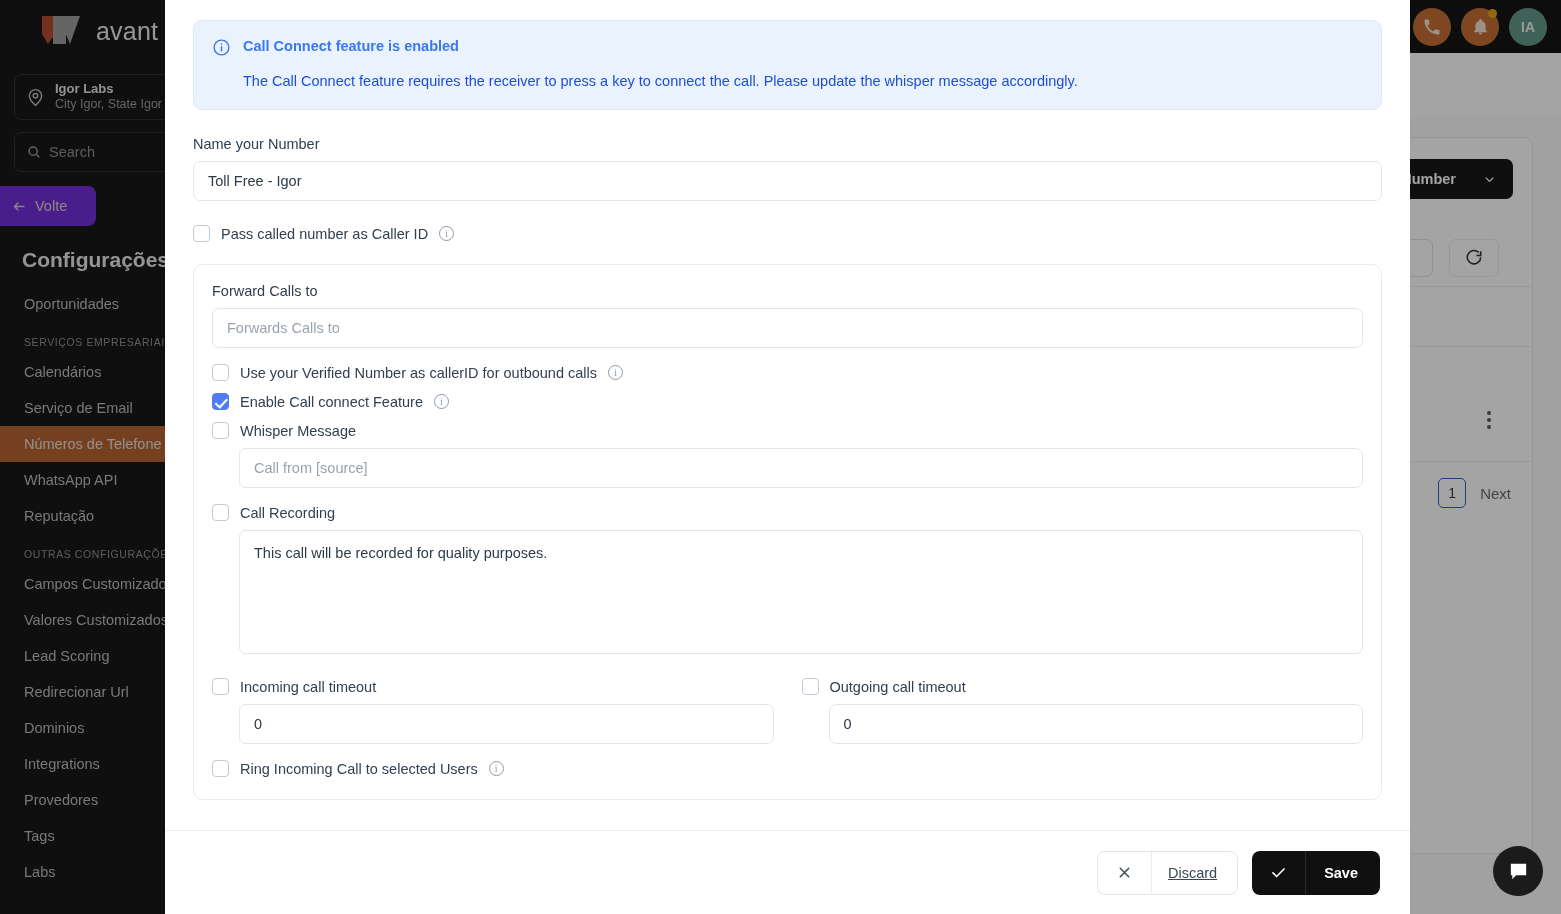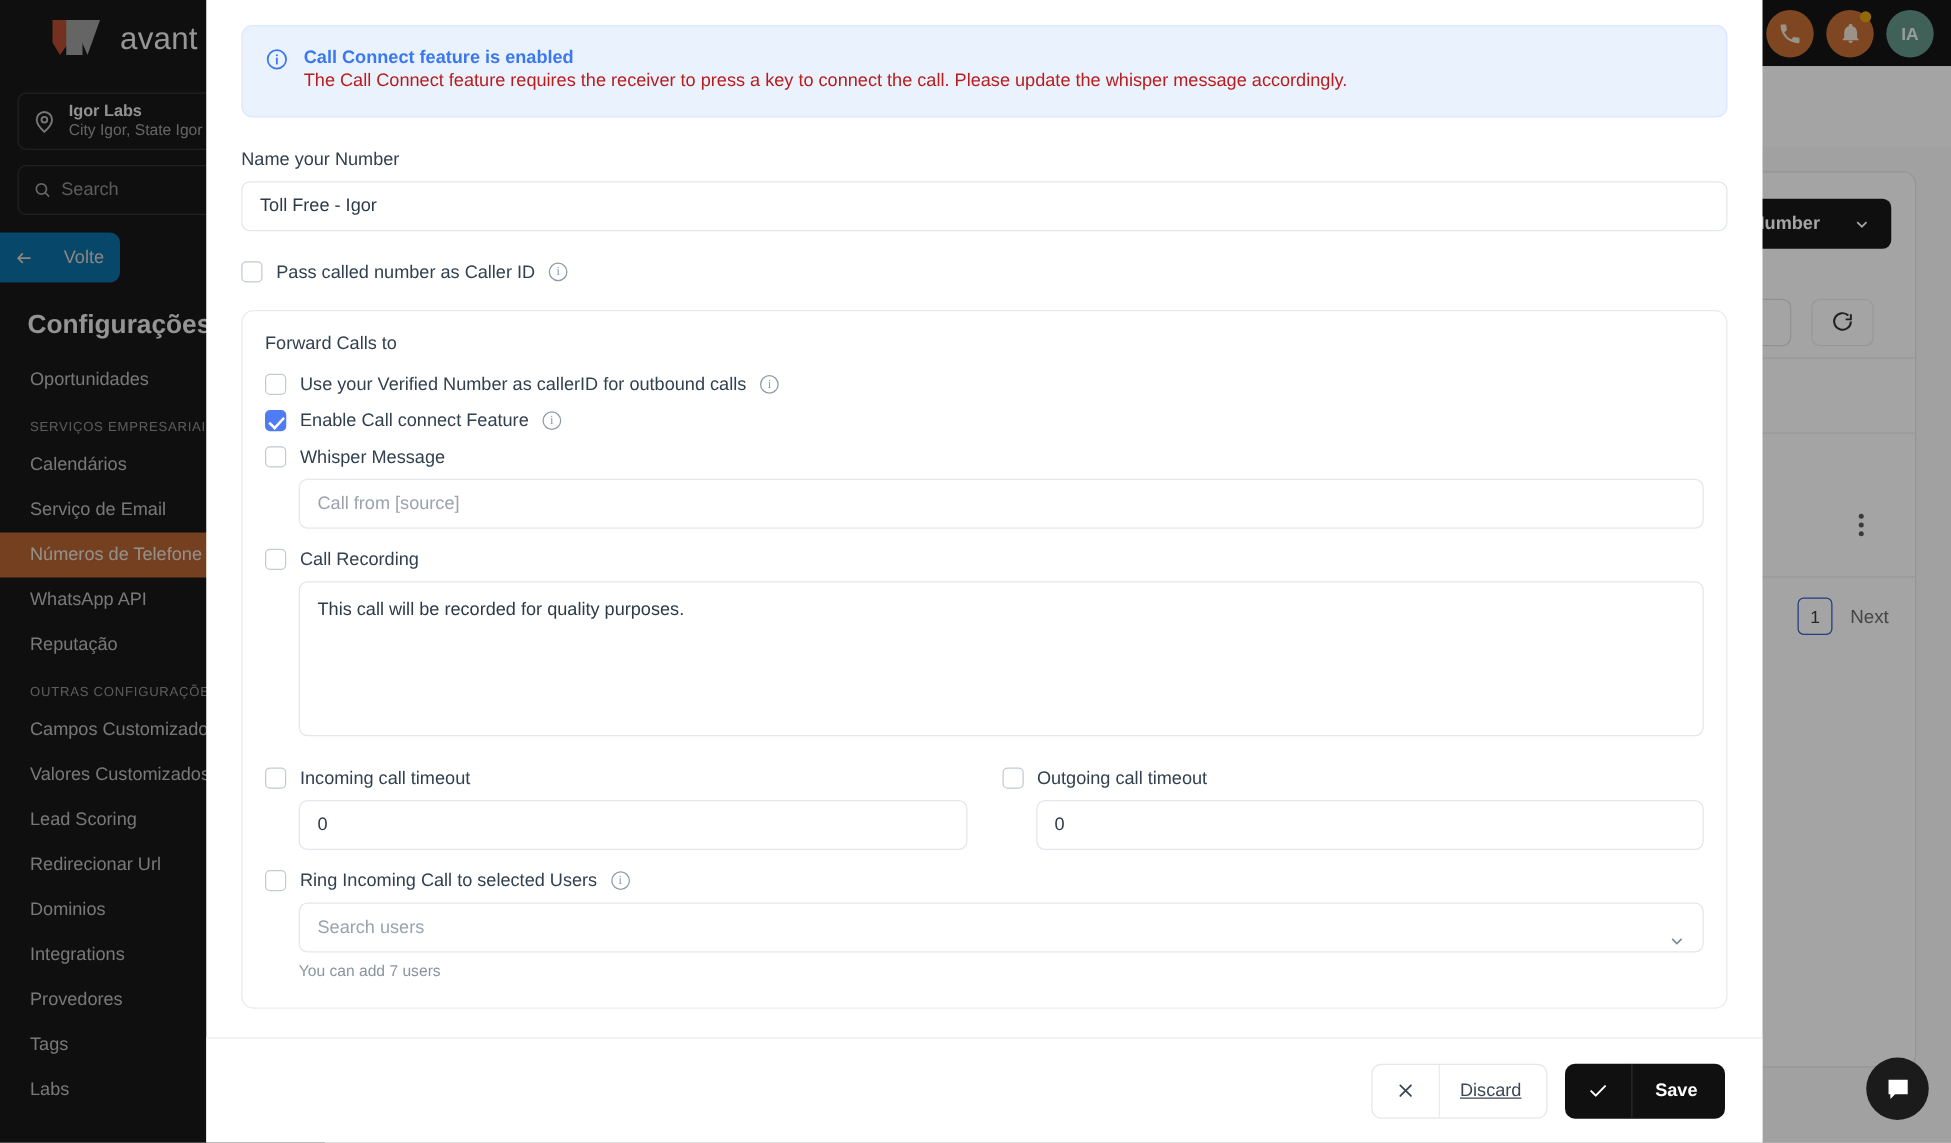--- a/index.html
+++ b/index.html
@@ -35,22 +35,22 @@
   .loc-sub  { font-size: 12.5px; color: #9a9a9a; line-height: 1.25;}
 
   .search-box {
     margin: 12px 14px 0 14px; height: 40px; border: 1px solid #2a2a2a;
     border-radius: 7px; display: flex; align-items: center; gap: 8px; padding: 0 12px;
   }
   .search-box .ph { font-size: 14.5px; color: #8b8b8b; }
 
   .back-btn {
     margin: 14px 0 0 0; height: 40px; width: 96px;
-    background: #0369a1; border-radius: 0 8px 8px 0;
-    display: flex; align-items: center; gap: 24px; padding-left: 12px;
+    background: #6d28d9; border-radius: 0 8px 8px 0;
+    display: flex; align-items: center; gap: 8px; padding-left: 12px;
     color: #d9d0c8; font-size: 14.5px; cursor: pointer;
   }
   .settings-title { margin: 22px 0 0 22px; font-size: 21px; color: #e6e6e6; font-weight: 700; }
   .nav-list { margin-top: 14px; }
   .nav-group {
     padding: 14px 0 6px 24px; font-size: 10.5px; letter-spacing: .6px;
     color: #8d8d8d; text-transform: uppercase;
   }
   .nav-item {
     height: 36px; display: flex; align-items: center; padding-left: 24px;
@@ -115,21 +115,21 @@
     background: #ffffff; overflow: hidden;
   }
   .modal-body { padding: 20px 28px 0 28px; }
 
   .info-banner {
     background: #eaf2fe; border: 1px solid #dbe8fd; border-radius: 9px;
     padding: 16px 18px 18px 18px; display: flex; gap: 12px;
   }
   .info-icon { flex: 0 0 auto; margin-top: 1px; }
   .info-title { font-size: 14.5px; color: #3b78f0; font-weight: 700; line-height: 1.3; }
-  .info-desc  { font-size: 14.5px; color: #b91c1c; margin-top: 0; line-height: 1.35; }
+  .info-desc  { font-size: 14.5px; color: #1d4ed8; margin-top: 16px; line-height: 1.35; }
 
   .field-label { font-size: 14.5px; color: #32404f; margin: 26px 0 9px 0; }
   .text-input {
     width: 100%; height: 40px; border: 1px solid #e3e6ea; border-radius: 7px;
     padding: 0 14px; font-size: 14.5px; color: #2d3a47;
     font-family: "Liberation Sans", sans-serif; background: #fff; outline: none;
   }
   .text-input::placeholder { color: #9aa3ad; }
 
   .cb-row { display: flex; align-items: center; gap: 11px; }
@@ -374,20 +374,21 @@
     <div class="cb-row" style="margin-top:24px">
       <span class="cb"></span>
       <span class="cb-label">Pass called number as Caller ID</span>
       <span class="info-i">i</span>
     </div>
 
     
     <div class="panel">
 
       <div class="sub-label">Forward Calls to</div>
+      <input class="text-input" placeholder="Forwards Calls to" style="">
 
       <div class="cb-row gap-16">
         <span class="cb"></span>
         <span class="cb-label">Use your Verified Number as callerID for outbound calls</span>
         <span class="info-i">i</span>
       </div>
 
       <div class="cb-row gap-12">
         <span class="cb checked"></span>
         <span class="cb-label">Enable Call connect Feature</span>
@@ -429,27 +430,20 @@
             <input class="text-input" value="0" style="">
           </div>
         </div>
       </div>
 
       <div class="cb-row gap-16">
         <span class="cb"></span>
         <span class="cb-label">Ring Incoming Call to selected Users</span>
         <span class="info-i">i</span>
       </div>
-      <div class="indent gap-9 select-wrap">
-        <input class="text-input" placeholder="Search users" style="">
-        <svg class="chev-down" width="15" height="15" viewBox="0 0 24 24" fill="none" stroke="#7d8791" stroke-width="2">
-            <path d="M6 9l6 6 6-6"></path>
-          </svg>
-        <div class="hint">You can add 7 users</div>
-      </div>
 
     </div>
   </div>
 
   <div class="modal-footer">
     <div class="btn-split btn-discard">
       <span class="ic">
         <svg width="17" height="17" viewBox="0 0 24 24" fill="none" stroke="#3b4754" stroke-width="2" stroke-linecap="round">
           <path d="M6 6l12 12M18 6L6 18"></path>
         </svg>

